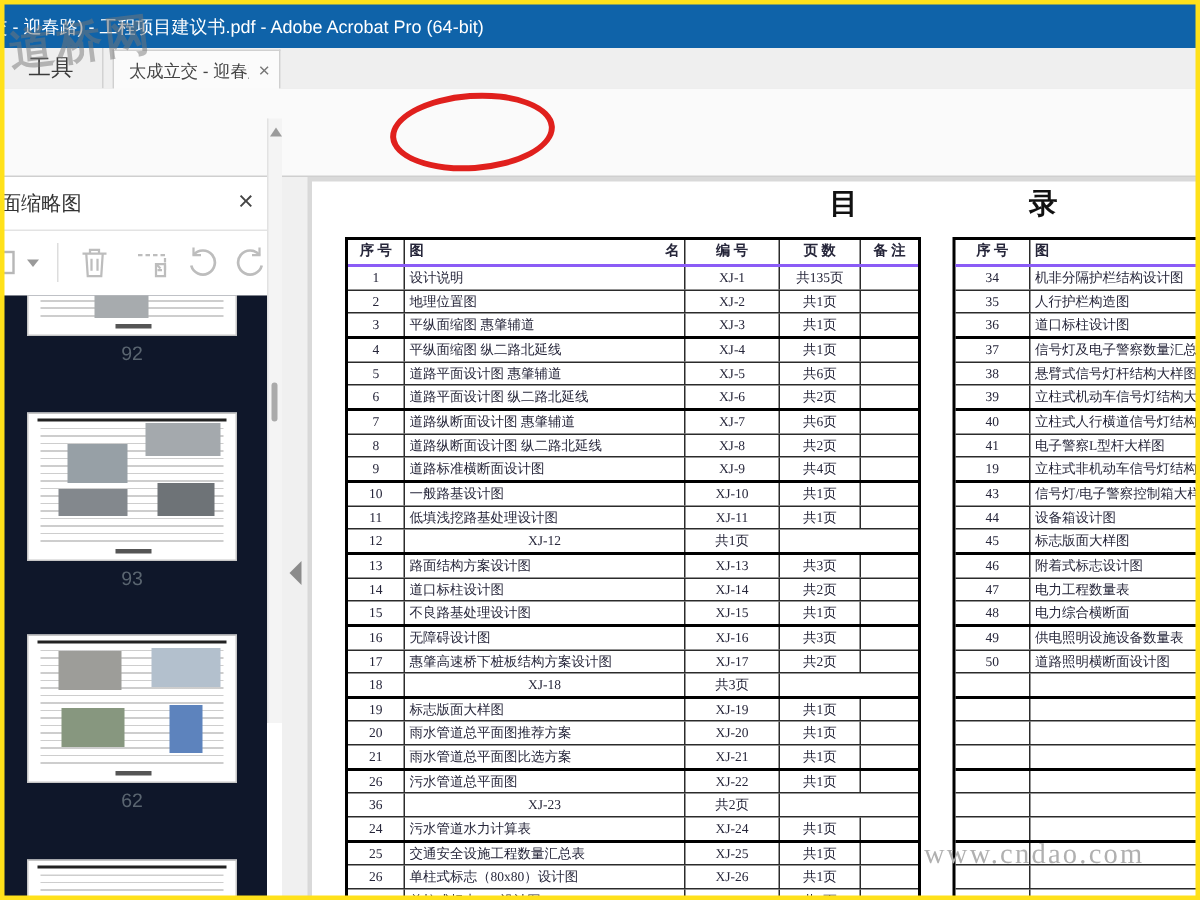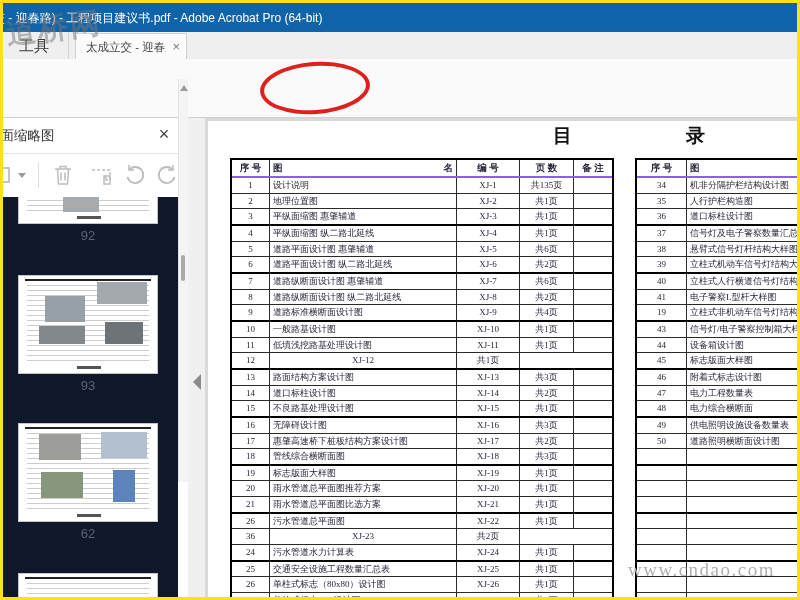--- a/index.html
+++ b/index.html
@@ -70,21 +70,21 @@
   .trow>div:last-child{border-right:none;}
   .trow>div.c-name{text-align:left;padding:0 3px;}
   .trow.thead{height:16px;font-weight:bold;border-bottom:2px solid #8b5cf6;}
   .trow.thead>div{line-height:16px;font-size:9.5px;}
   .thead .c-name{display:flex;justify-content:space-between;padding:0 28px;}
   #left-table .trow{grid-template-columns:38px 187px 63px 54px 38px;}
   #right-table .trow{grid-template-columns:50px 220px;}
   
   #wm-top{position:absolute;left:6px;top:8px;z-index:60;font-size:30px;font-weight:bold;
           color:rgba(120,120,120,.5);transform:rotate(-7deg);font-family:"Liberation Serif",serif;letter-spacing:2px;}
-  #wm-bottom{position:absolute;left:420px;top:438px;z-index:5;font-size:19px;color:#b0b0b0;
+  #wm-bottom{position:absolute;left:408px;top:438px;z-index:5;font-size:19px;color:#b0b0b0;
              letter-spacing:1.5px;font-family:"Liberation Serif",serif;}
   svg{display:block;}
 </style>
 </head>
 <body>
 
 <div id="screen">
 
   <div id="titlebar">
     <span class="ttl">交 - 迎春路) - 工程项目建议书.pdf - Adobe Acrobat Pro (64-bit)</span>
@@ -415,21 +415,20 @@
           </div>
           <div class="trow">
             <div class="c-seq">17</div>
             <div class="c-name">惠肇高速桥下桩板结构方案设计图</div>
             <div class="c-code">XJ-17</div>
             <div class="c-pages">共2页</div>
             <div class="c-note"></div>
           </div>
           <div class="trow thick">
             <div class="c-seq">18</div>
-            <div class="c-name">管线综合横断面图</div>
             <div class="c-code">XJ-18</div>
             <div class="c-pages">共3页</div>
             <div class="c-note"></div>
           </div>
           <div class="trow">
             <div class="c-seq">19</div>
             <div class="c-name">标志版面大样图</div>
             <div class="c-code">XJ-19</div>
             <div class="c-pages">共1页</div>
             <div class="c-note"></div>

